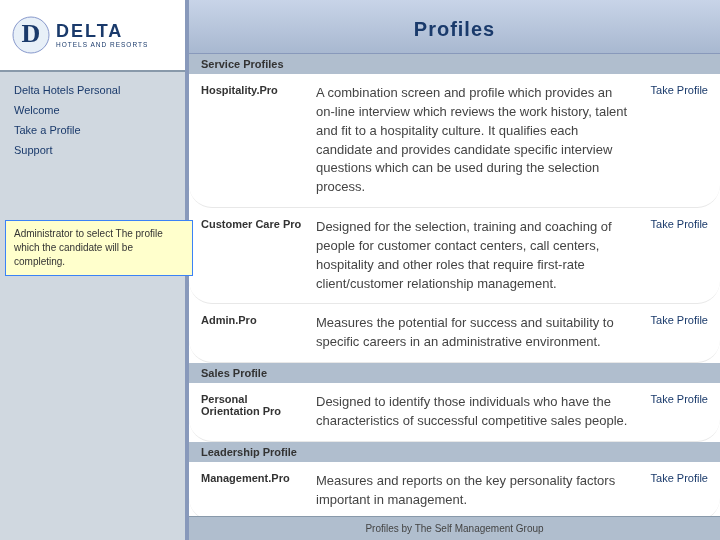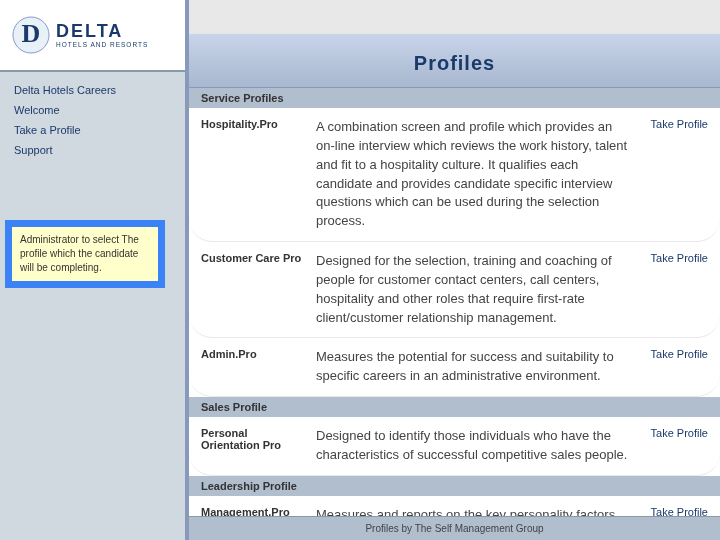--- a/index.html
+++ b/index.html
@@ -82,36 +82,35 @@
       color: #1a3a6b;
       font-size: 11px;
       cursor: pointer;
     }
 
     .sidebar-tooltip {
       position: absolute;
       left: 5px;
       top: 220px;
       background: #ffffcc;
-      border: 7px solid #3b82f6;
+      border: 1px solid #3b82f6;
       padding: 6px 8px;
       font-size: 10px;
       color: #333;
-      width: 160px;
+      width: 188px;
       z-index: 10;
       line-height: 1.4;
     }
 
     
     .main-content {
       flex: 1;
       background: #ec4899;
       display: flex;
       flex-direction: column;
-      margin-top: 34px;
     }
 
     .main-header {
       background: linear-gradient(to bottom, #c8d4e8, #a8b8d0);
       padding: 18px 20px 12px 20px;
       text-align: center;
       border-bottom: 1px solid #8899bb;
     }
 
     .main-header-title {
@@ -200,21 +199,21 @@
         </svg>
         <div class="delta-text">
           <span class="delta-title">DELTA</span>
           <span class="delta-subtitle">HOTELS AND RESORTS</span>
         </div>
       </div>
     </div>
   </div>
 
   <div class="sidebar-nav">
-    <div class="sidebar-nav-item">Delta Hotels Careers</div>
+    <div class="sidebar-nav-item">Delta Hotels Personal</div>
     <div class="sidebar-nav-item">Welcome</div>
     <div class="sidebar-nav-item">Take a Profile</div>
     <div class="sidebar-nav-item">Support</div>
 
     <div class="sidebar-tooltip">
       <span>Administrator to select The profile which the candidate will be completing.</span>
     </div>
   </div>
 </div>
 

